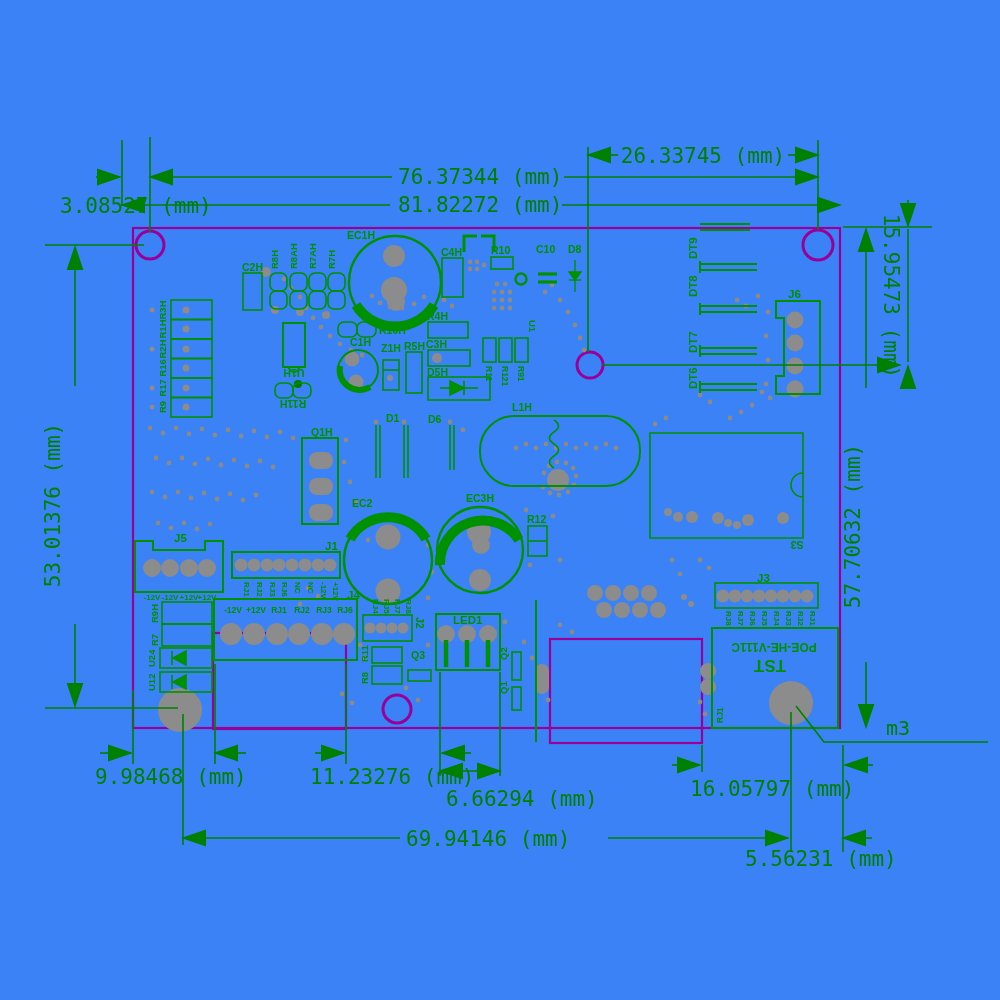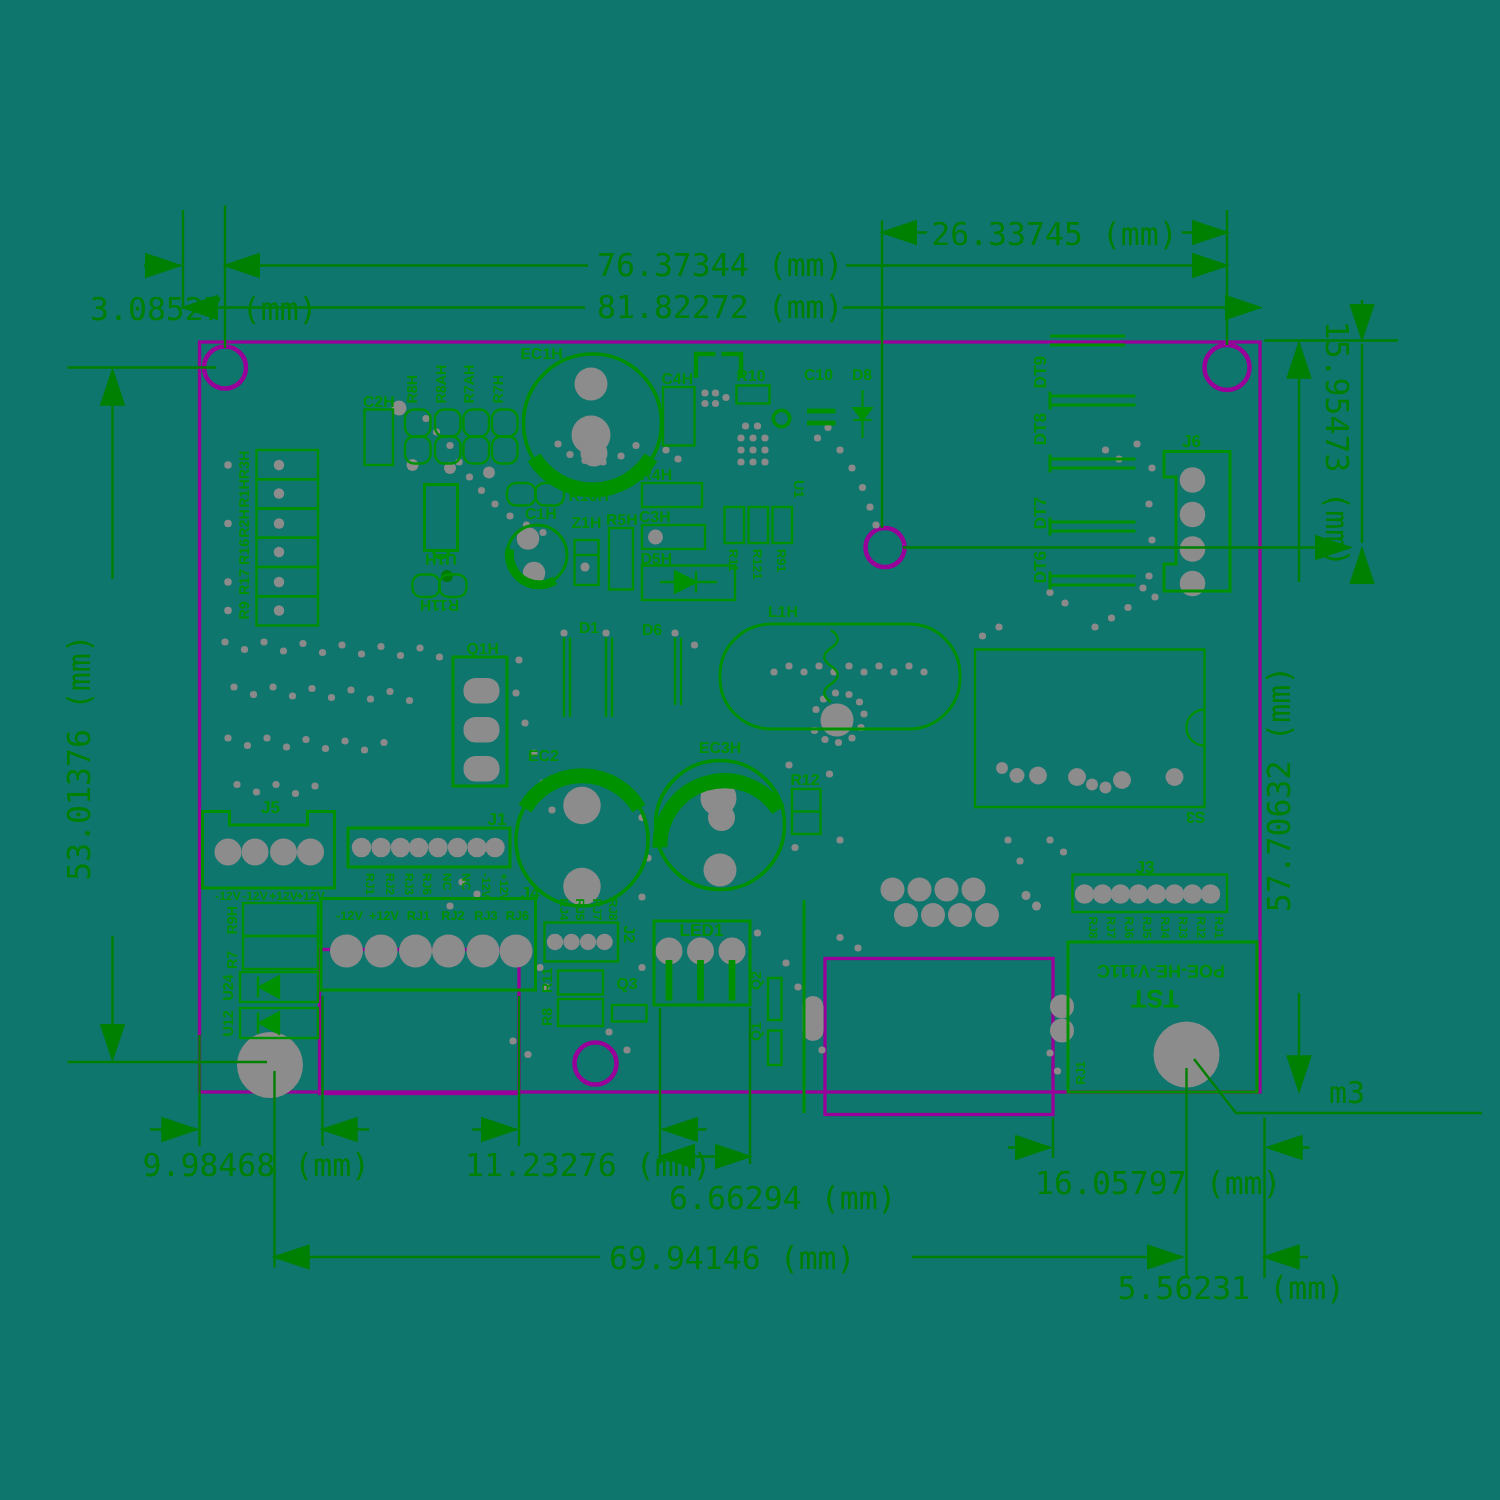--- a/index.html
+++ b/index.html
@@ -1,16 +1,16 @@
 <!DOCTYPE html>
 <html><head>
 <meta charset="utf-8">
 <style>
   html,body{margin:0;padding:0;background:#ffffff;}
-  .stage{width:1000px;height:1000px;background:#0f766e;position:relative;font-family:"Liberation Sans",sans-serif;}
+  .stage{width:1000px;height:1000px;background:#3b82f6;position:relative;font-family:"Liberation Sans",sans-serif;}
   svg{display:block}
   .dim{font-family:"DejaVu Sans Mono",monospace;font-size:21px;fill:#008000;}
   .dimS{font-family:"DejaVu Sans Mono",monospace;font-size:20px;fill:#008000;}
   .ref{font-family:"Liberation Sans",sans-serif;font-weight:bold;font-size:10.5px;fill:#009100;}
   .ref9{font-family:"Liberation Sans",sans-serif;font-weight:bold;font-size:9.5px;fill:#009100;}
   .ref8{font-family:"Liberation Sans",sans-serif;font-weight:bold;font-size:8px;fill:#009100;}
   .ref85{font-family:"Liberation Sans",sans-serif;font-weight:bold;font-size:8.5px;fill:#009100;}
   .refbig{font-family:"Liberation Sans",sans-serif;font-weight:bold;font-size:11.5px;fill:#009100;}
   .refpoe{font-family:"Liberation Sans",sans-serif;font-weight:bold;font-size:12px;fill:#009100;}
   .reftst{font-family:"Liberation Sans",sans-serif;font-weight:bold;font-size:17px;fill:#009100;}

